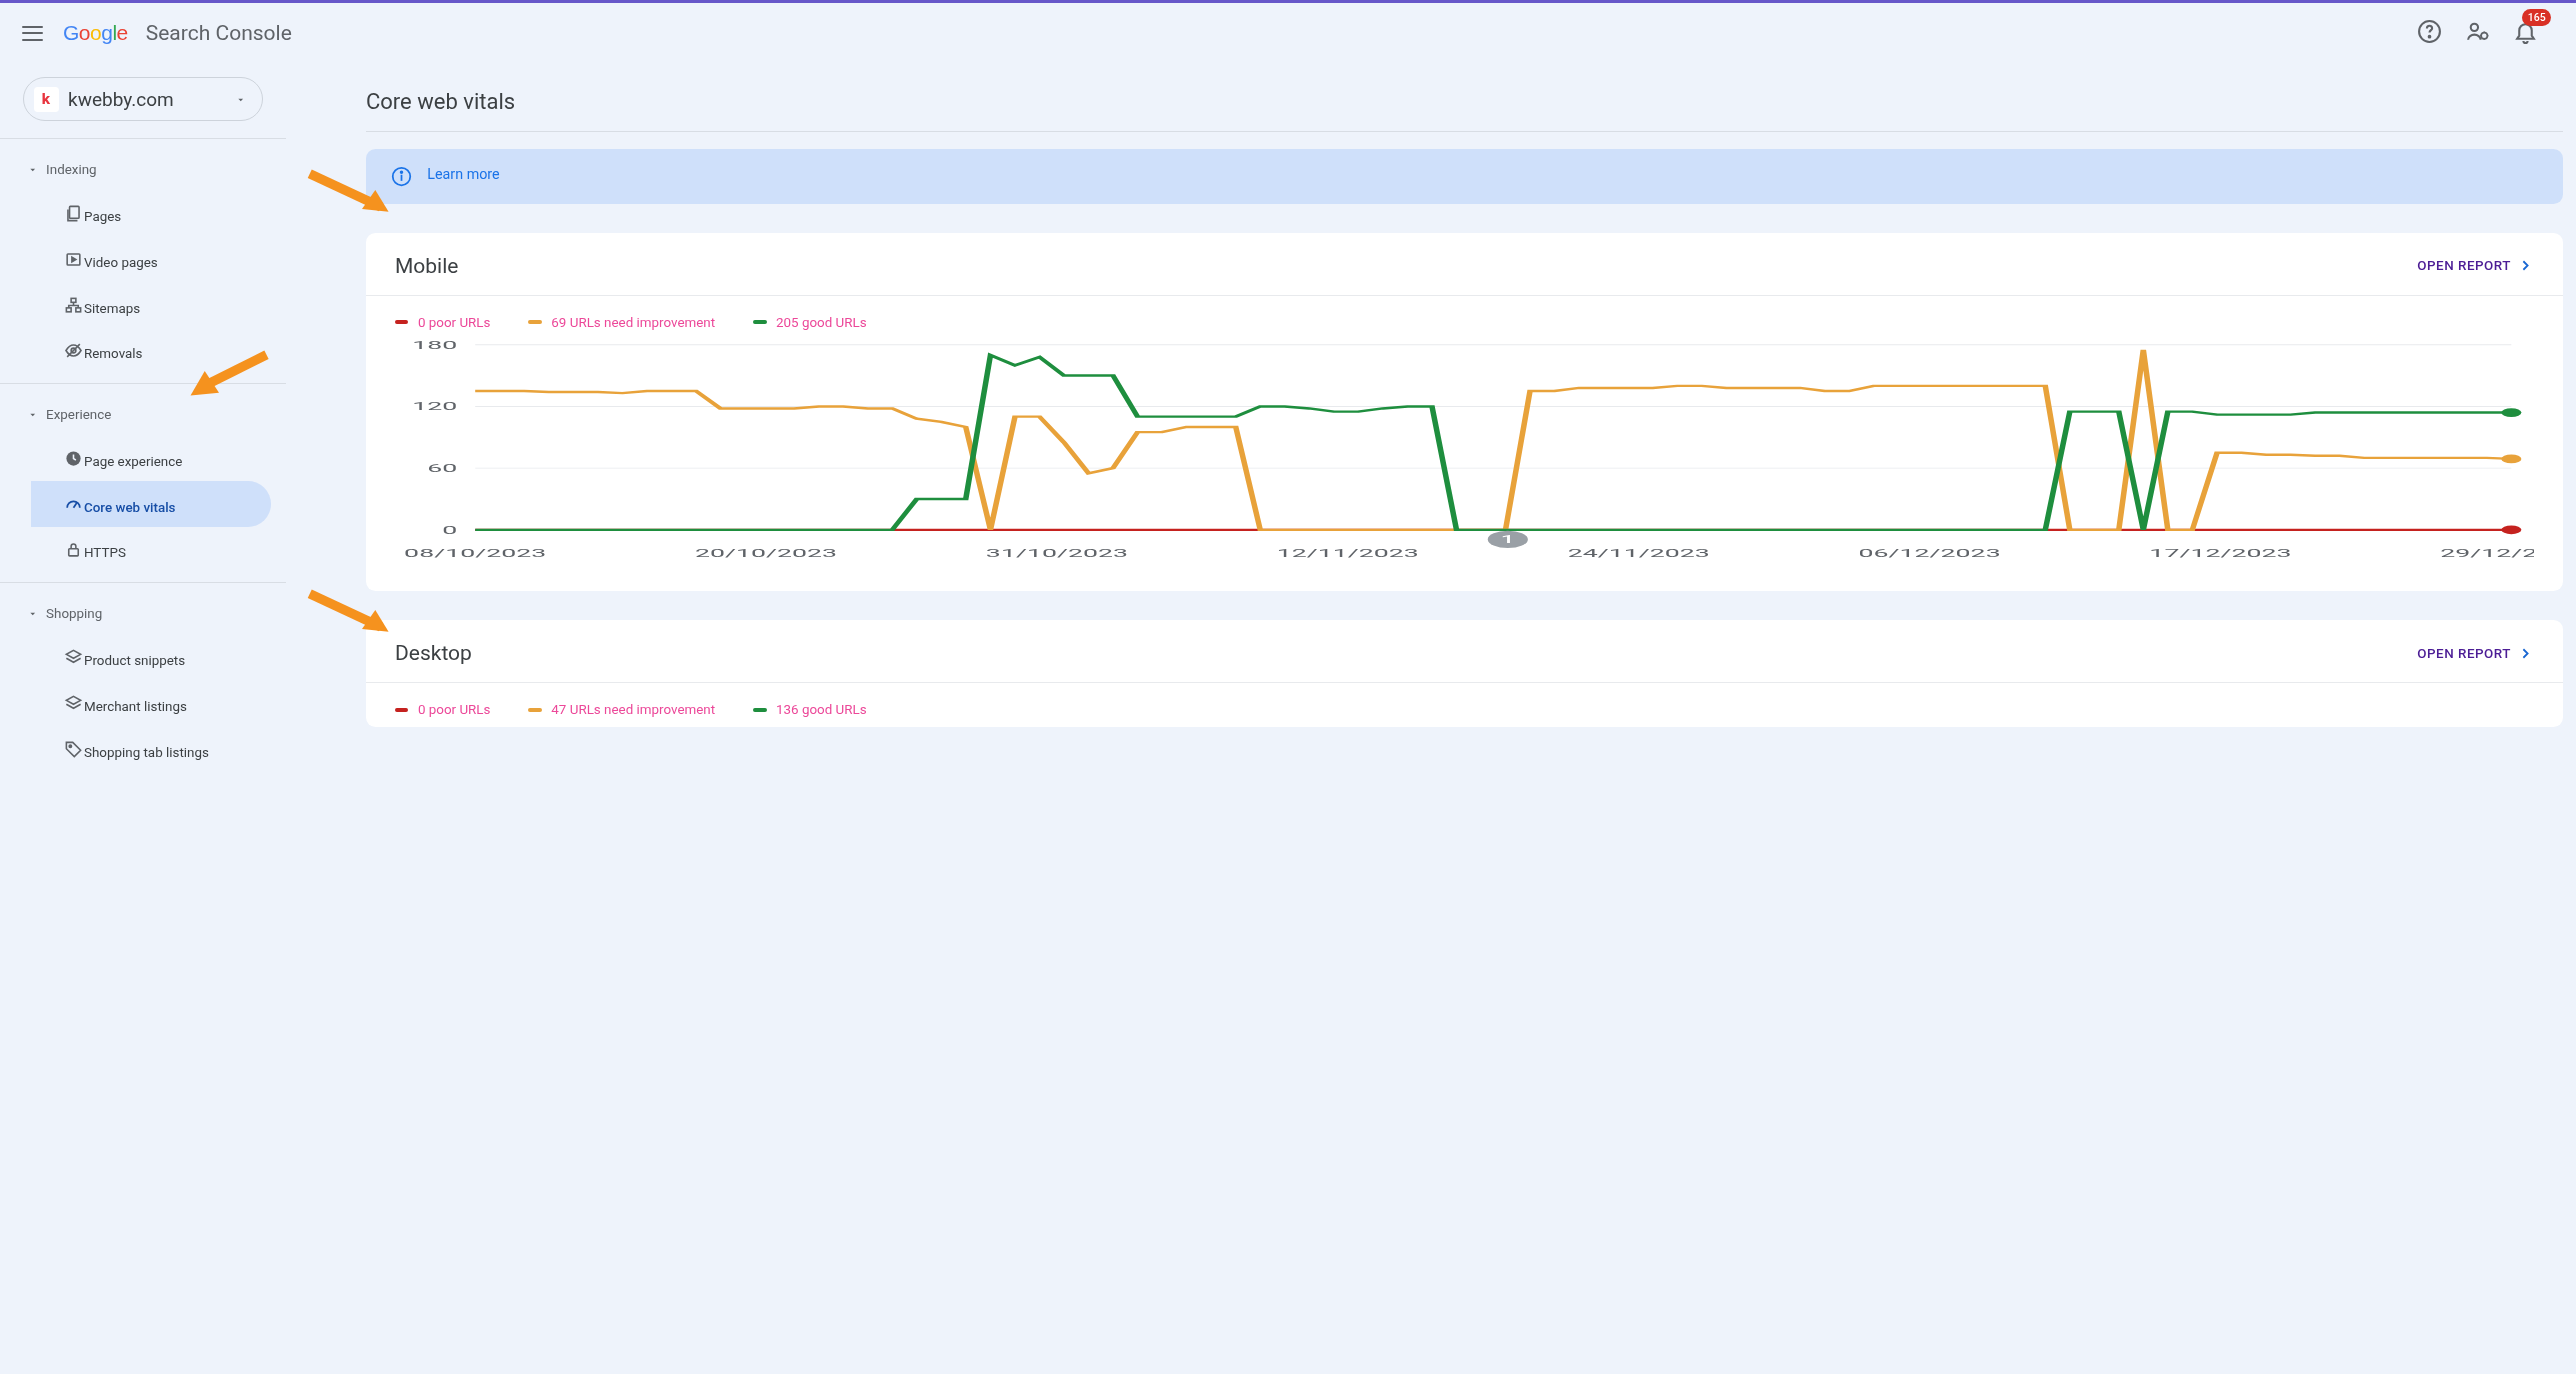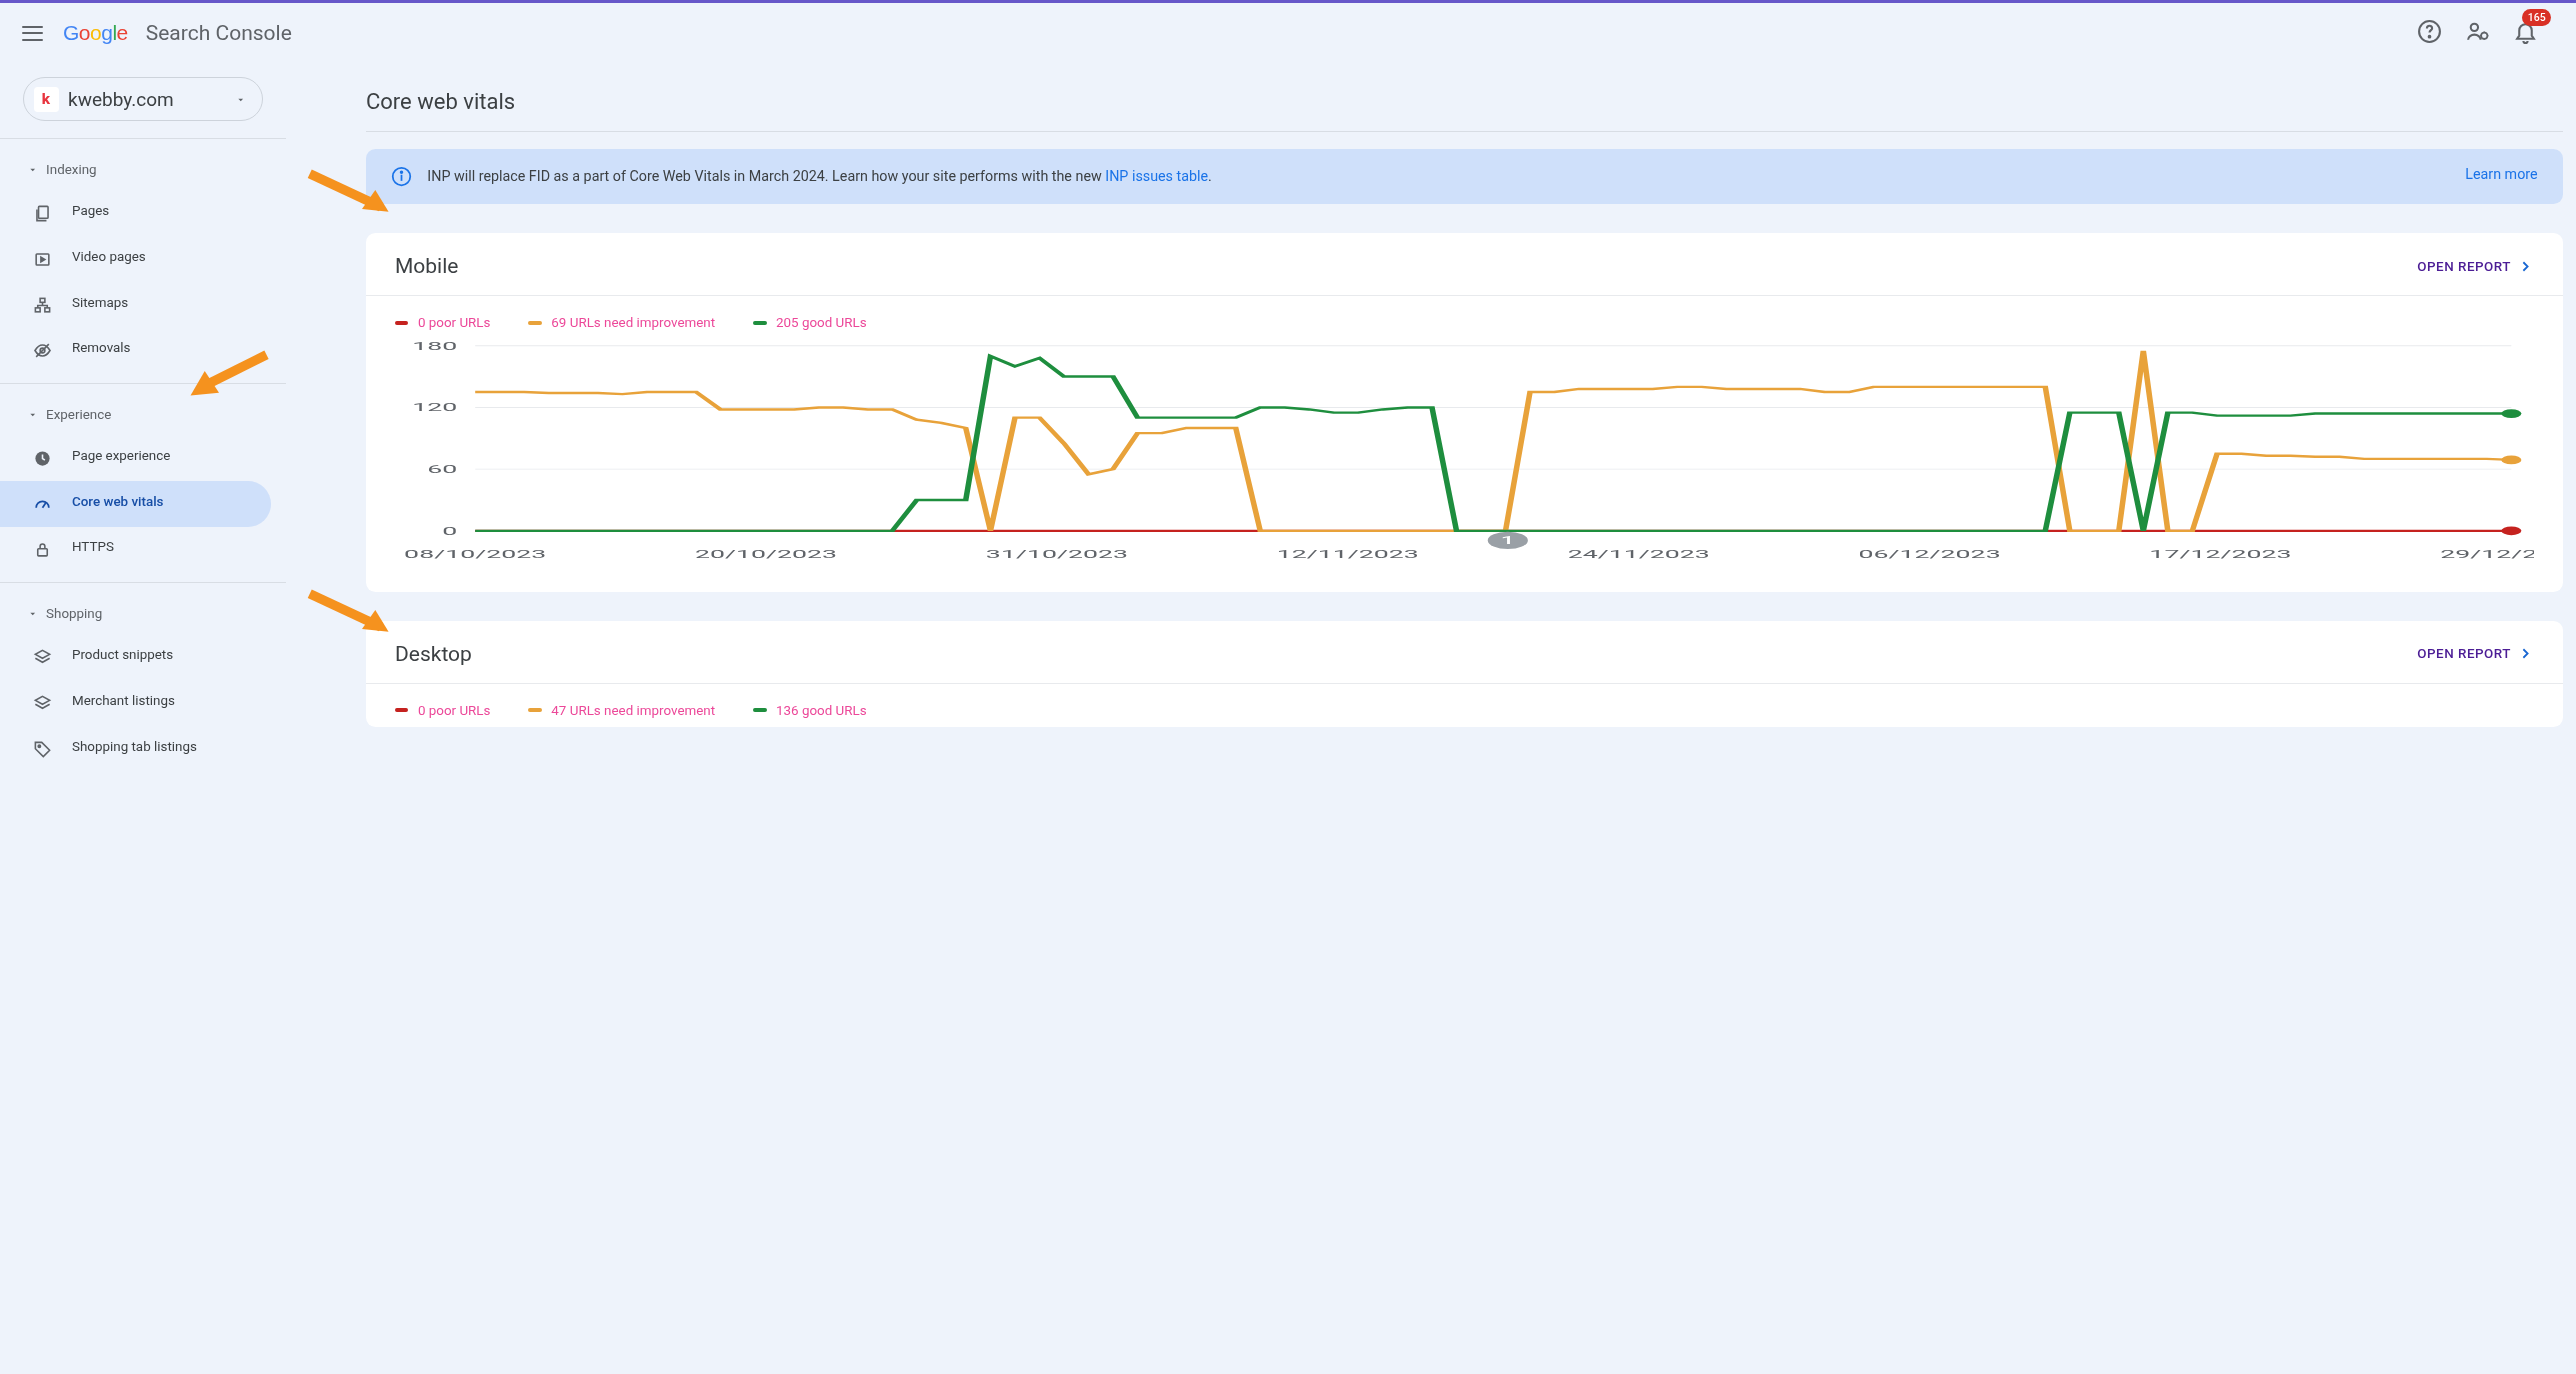--- a/index.html
+++ b/index.html
@@ -18,21 +18,21 @@
 .header-icon { position: relative; cursor: pointer; color: #5f6368; }
 .badge { position: absolute; top: -9.5px; right: -13.4px; background: #d93025; color: #fff; font-size: 10.5px; font-weight: 500; padding: 1.9px 5.7px; border-radius: 9.5px; }
 
 .body-wrap { display: flex; }
 .sidebar { width: 286px; flex-shrink: 0; padding-top: 13.4px; }
 .property-selector { margin: 0 23px 17px; border: 1px solid #cdd3db; border-radius: 27px; height: 44px; display: flex; align-items: center; padding: 0 15.3px 0 9.5px; background: #eef3fb; cursor: pointer; gap: 9.5px; }
 .property-selector .favicon { width: 25px; height: 25px; background: #fff; border-radius: 3.8px; display: flex; align-items: center; justify-content: center; color: #e8353f; font-weight: 800; font-size: 15.3px; }
 .property-selector .name { flex: 1; font-size: 19px; color: #3c4043; }
 .nav-header { display: flex; align-items: center; gap: 7.6px; padding: 13.4px 27px; font-size: 13.4px; color: #5f6368; cursor: pointer; }
 .nav-header svg { width: 11.5px; height: 11.5px; }
-.nav-item { display: flex; align-items: flex-start; gap: 19px; padding: 12.4px 15.3px 12.4px 32px; font-size: 13.4px; color: #3c4043; cursor: pointer; border-radius: 0 27px 27px 0; margin-right: 15.3px; }
+.nav-item { display: flex; align-items: flex-end; padding: 12.4px 15.3px 12.4px 32px; font-size: 13.4px; color: #3c4043; cursor: pointer; border-radius: 0 27px 27px 0; margin-right: 15.3px; margin-left: 31px; }
 .nav-item.active { background: #cfe0fa; color: #174ea6; font-weight: 500; }
 .nav-item .icon { width: 21px; height: 21px; display: flex; align-items: center; justify-content: center; color: #5f6368; flex-shrink: 0; }
 .nav-item.active .icon { color: #174ea6; }
 .divider { height: 1px; background: #d8dde4; margin: 9.5px 0; }
 
 .main { flex: 1; padding: 25px 13.4px 38px 80px; }
 .page-title { font-size: 22px; color: #3c4043; font-weight: 400; margin-bottom: 17px; }
 .page-divider { height: 1px; background: #d8dde4; margin-bottom: 17px; }
 
 .alert { background: #cfe0fa; border-radius: 9.5px; padding: 17px 25px; display: flex; gap: 15.3px; align-items: flex-start; margin-bottom: 29px; }
@@ -240,23 +240,20 @@
   <main class="main">
     <h1 class="page-title">Core web vitals</h1>
     <div class="page-divider"></div>
 
     <div class="alert">
       <svg class="info-icon" width="21" height="21" viewBox="0 0 24 24" fill="none" stroke="currentColor" stroke-width="2">
           <circle cx="12" cy="12" r="10"></circle>
           <line x1="12" y1="10" x2="12" y2="17"></line>
           <circle cx="12" cy="7" r="1" fill="currentColor"></circle>
         </svg>
-      <div class="text">
-        <span>INP will replace FID as a part of Core Web Vitals in March 2024. Learn how your site performs with the new </span><a href="#">INP issues table</a><span>.</span>
-      </div>
       <a href="#" class="learn-more">Learn more</a>
     </div>
 
     <div class="card">
       <div class="card-header">
         <h2>Mobile</h2>
         <div class="open-report">
           <span>OPEN REPORT</span>
           <svg width="17" height="17" viewBox="0 0 24 24" fill="none" stroke="#1967d2" stroke-width="2.5">
               <path d="M9 6l6 6-6 6"></path>

